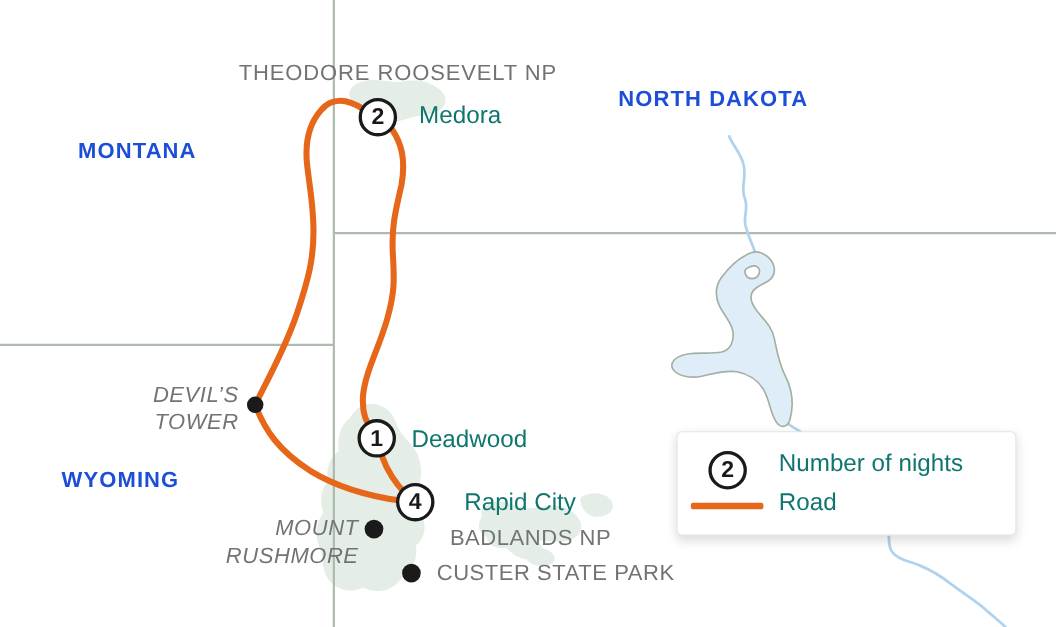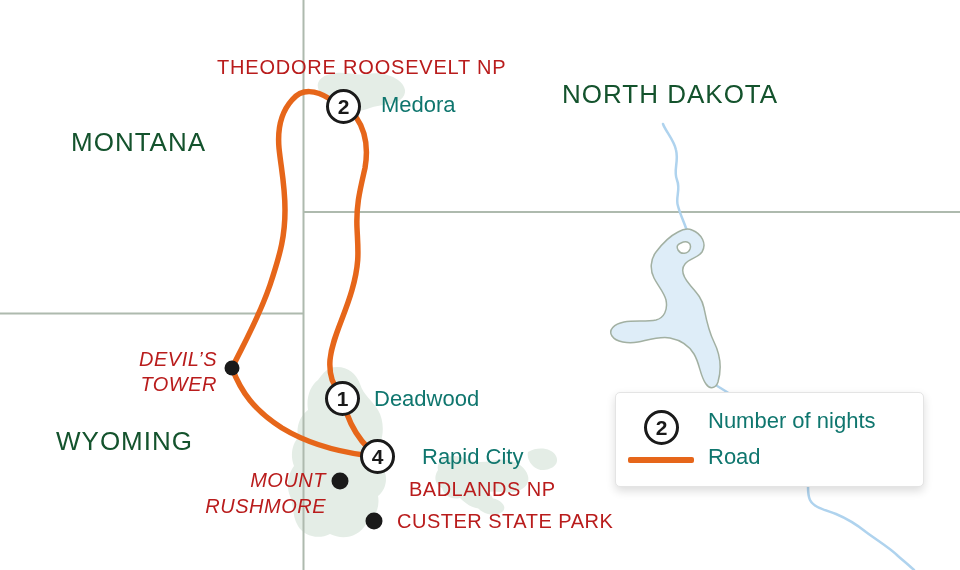--- a/index.html
+++ b/index.html
@@ -1,21 +1,21 @@
 <!DOCTYPE html>
 <html><head>
 <meta charset="utf-8">
 <style>
   html,body{margin:0;padding:0;background:#fff;}
   #map{position:relative;width:960px;height:570px;background:#ffffff;overflow:hidden;
        font-family:"Liberation Sans",sans-serif;}
   #basemap{position:absolute;left:0;top:0;}
   .label{position:absolute;white-space:nowrap;color:#1a1a1a;}
-  .state{font-size:26px;font-weight:400;color:#14532d;letter-spacing:1px;}
-  .place-caps{font-size:20px;letter-spacing:.5px;color:#b91c1c;}
+  .state{font-size:20px;font-weight:700;color:#1d4ed8;letter-spacing:1px;}
+  .place-caps{font-size:20px;letter-spacing:.5px;color:#737373;}
   .place-mixed{font-size:22px;color:#0f766e;}
   .two-line{white-space:pre-line;line-height:25px;font-style:italic;}
   .right-align{text-align:right;}
   .night-circle{position:absolute;width:29px;height:29px;border:3.5px solid #1a1a1a;
       border-radius:50%;background:#ffffff;display:flex;align-items:center;justify-content:center;
       font-size:21px;font-weight:700;color:#1a1a1a;}
   #legend{position:absolute;left:615px;top:392px;width:307px;height:93px;background:#ffffff;
       border:1px solid #e4e4e4;border-radius:5px;box-shadow:0 4px 10px rgba(0,0,0,.14);}
   #legend .night-circle{position:absolute;left:28px;top:17px;}
   .legend-text{position:absolute;font-size:22px;color:#0f766e;}

